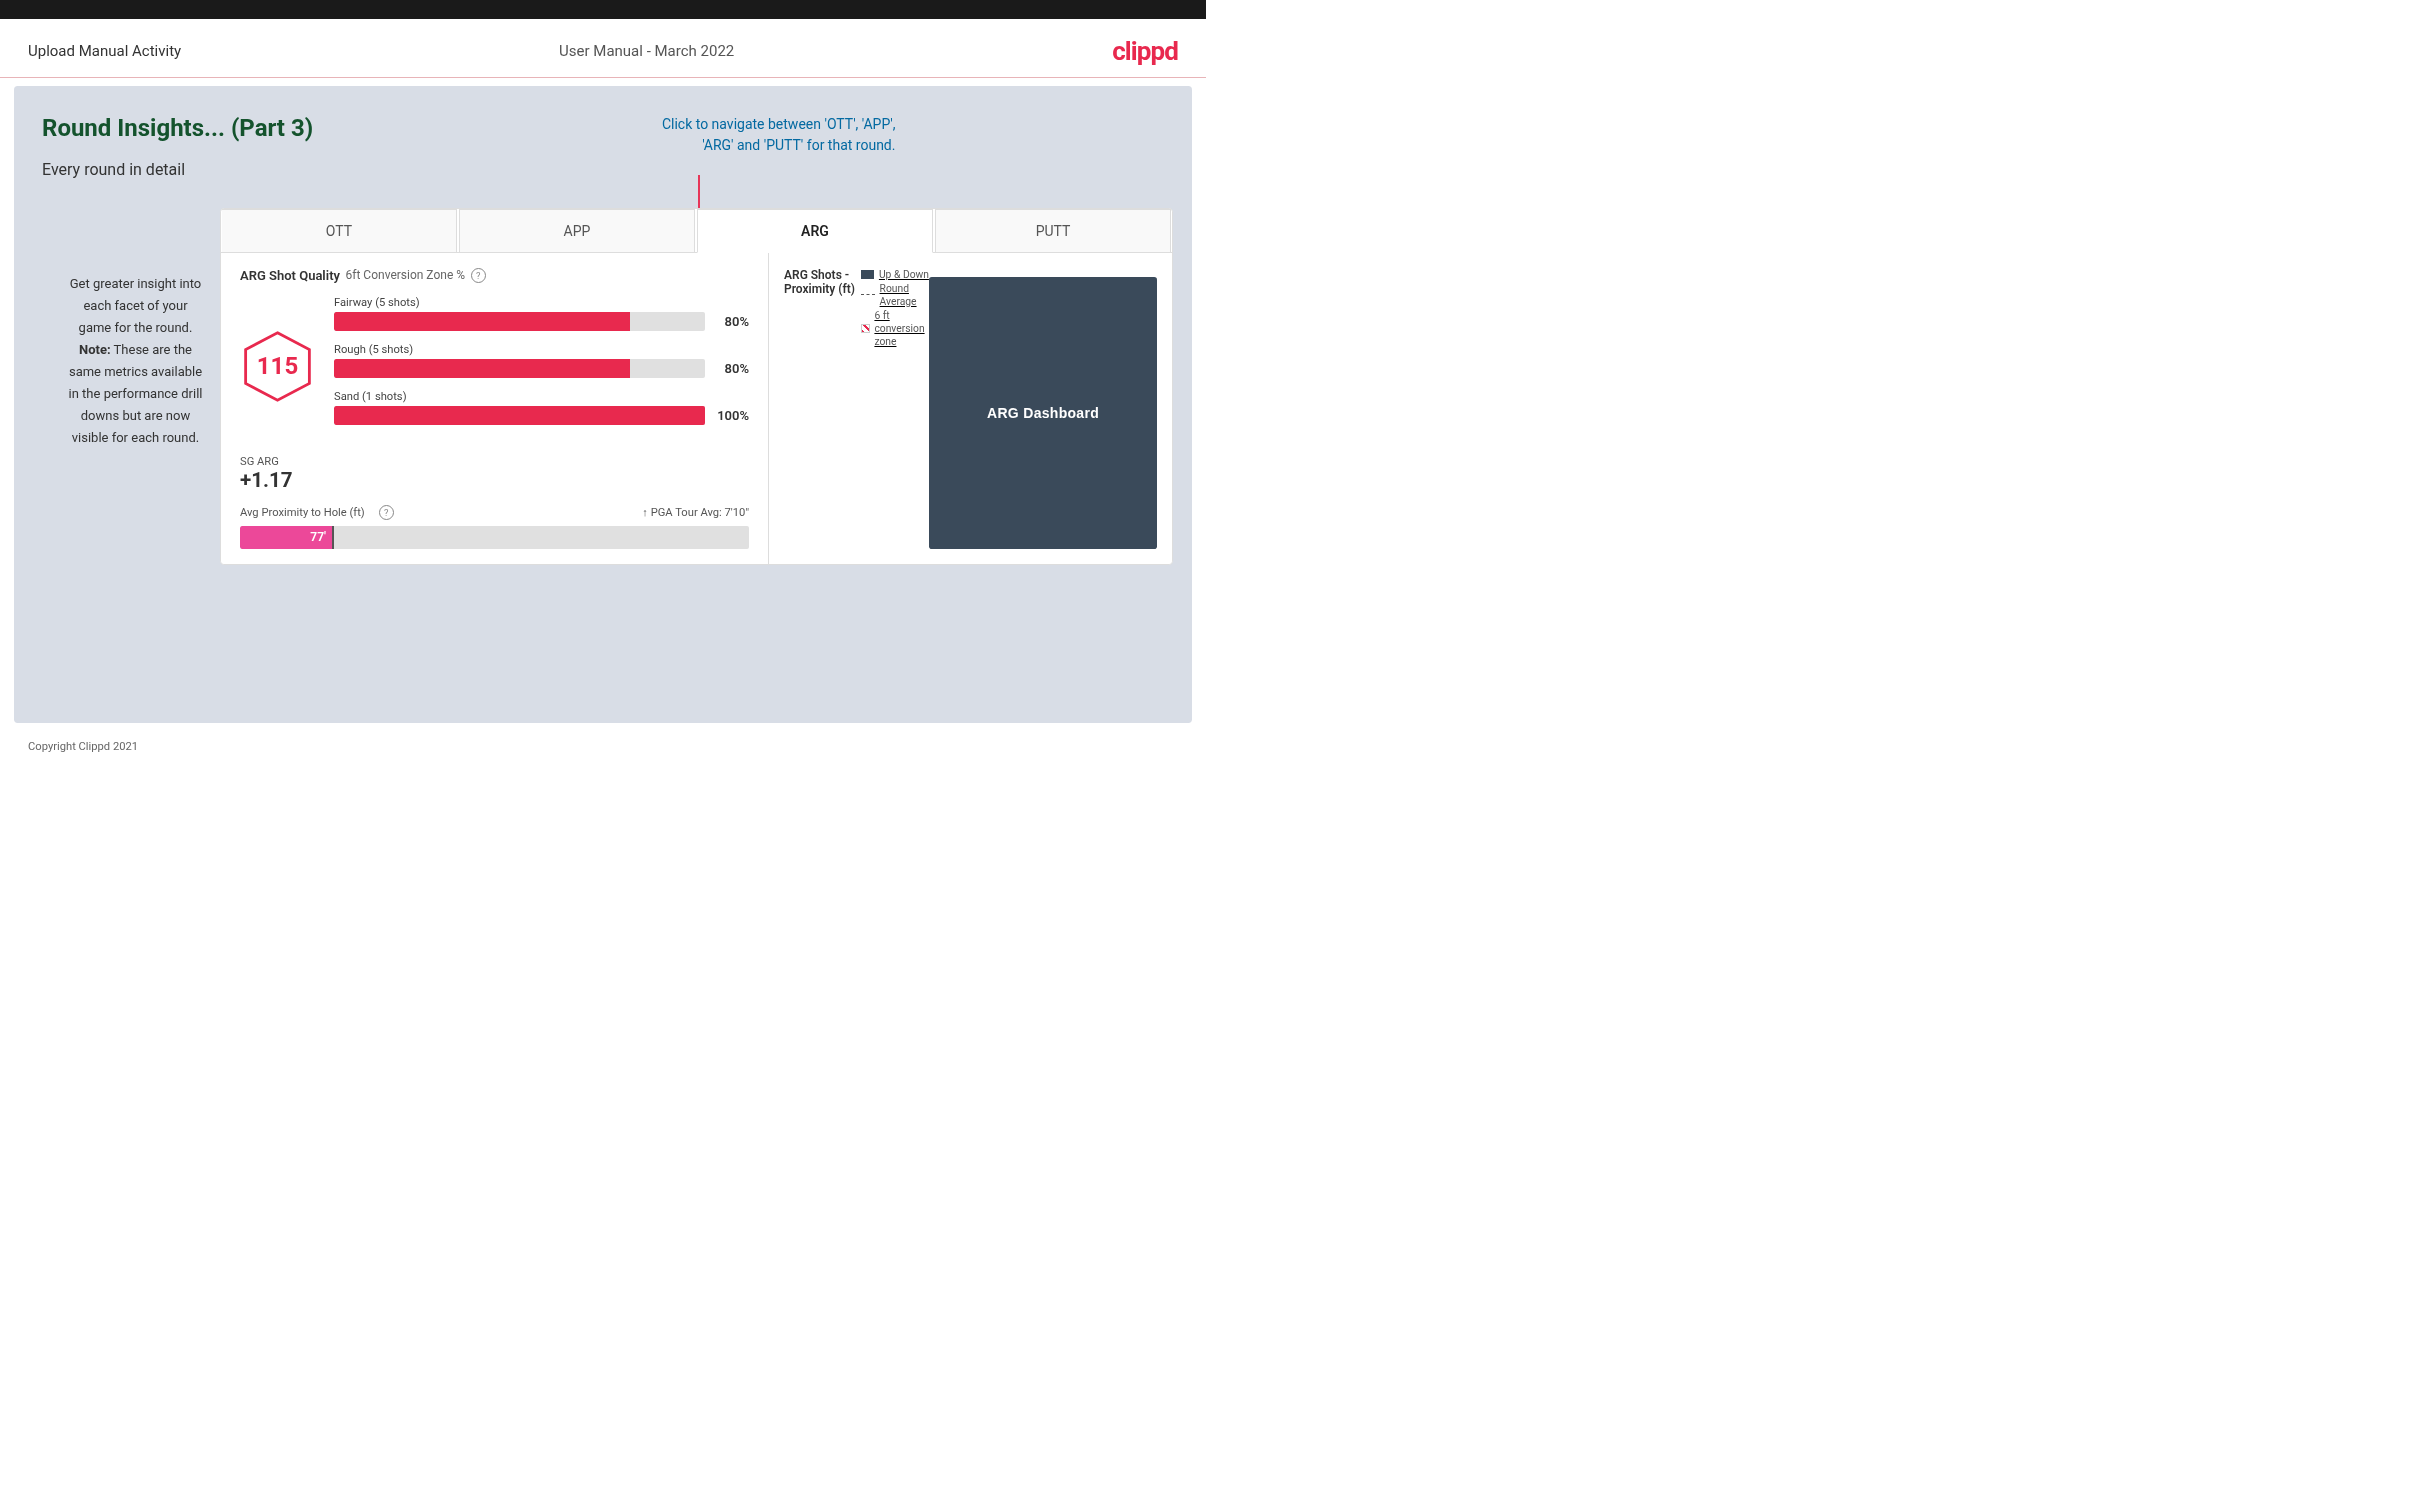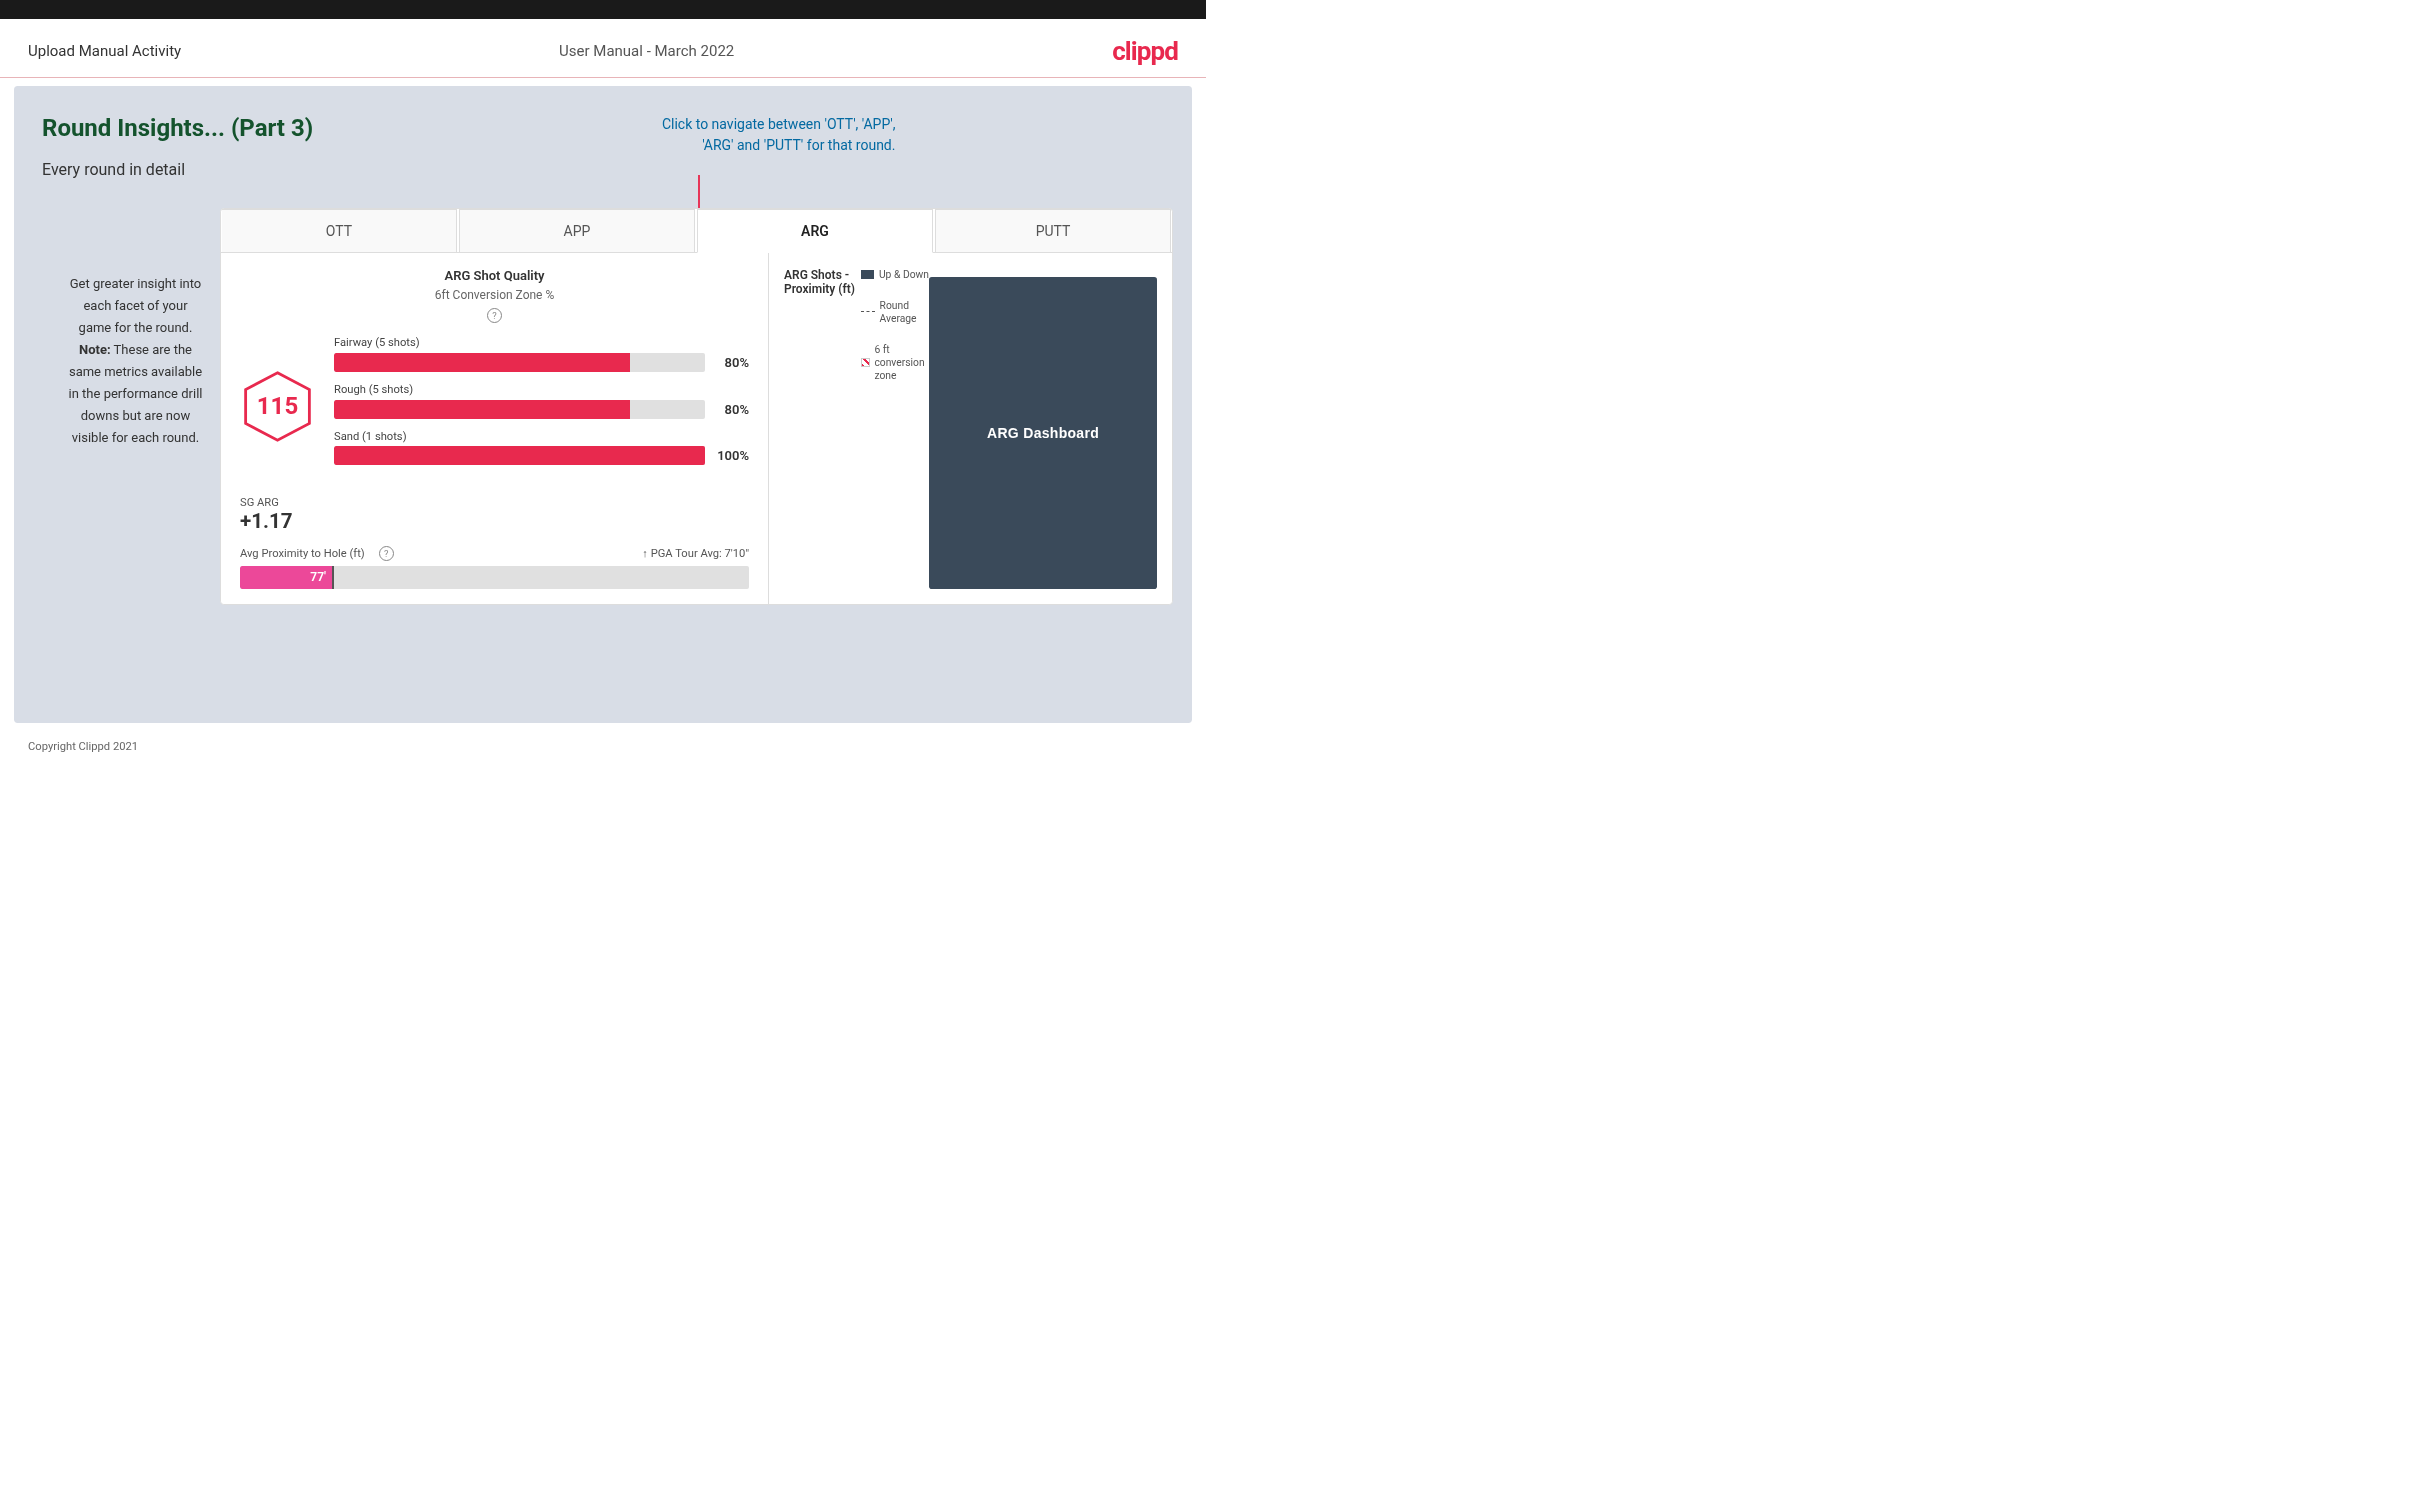--- a/index.html
+++ b/index.html
@@ -145,21 +145,20 @@
       border-right: 0.9px solid #ddd;
     }
 
     .panel-title {
       font-size: 12px;
       color: #555;
       margin-bottom: 13px;
       display: flex;
       align-items: center;
       gap: 5.6px;
-      flex-direction: column;
     }
     .panel-title-label {
       font-weight: 600;
       font-size: 13px;
       color: #333;
     }
     .panel-title-sub {
       font-size: 12px;
       color: #666;
     }
@@ -313,21 +312,22 @@
     }
     .chart-title {
       font-size: 12px;
       font-weight: 600;
       color: #333;
     }
     .legend {
       display: flex;
       flex-direction: column;
       align-items: flex-start;
-      gap: 18px;
+      gap: 1px;
+      text-decoration: underline;
     }
     .legend-item {
       display: flex;
       align-items: center;
       gap: 4.7px;
       font-size: 10.3px;
       color: #555;
     }
     .legend-box {
       width: 13px;

